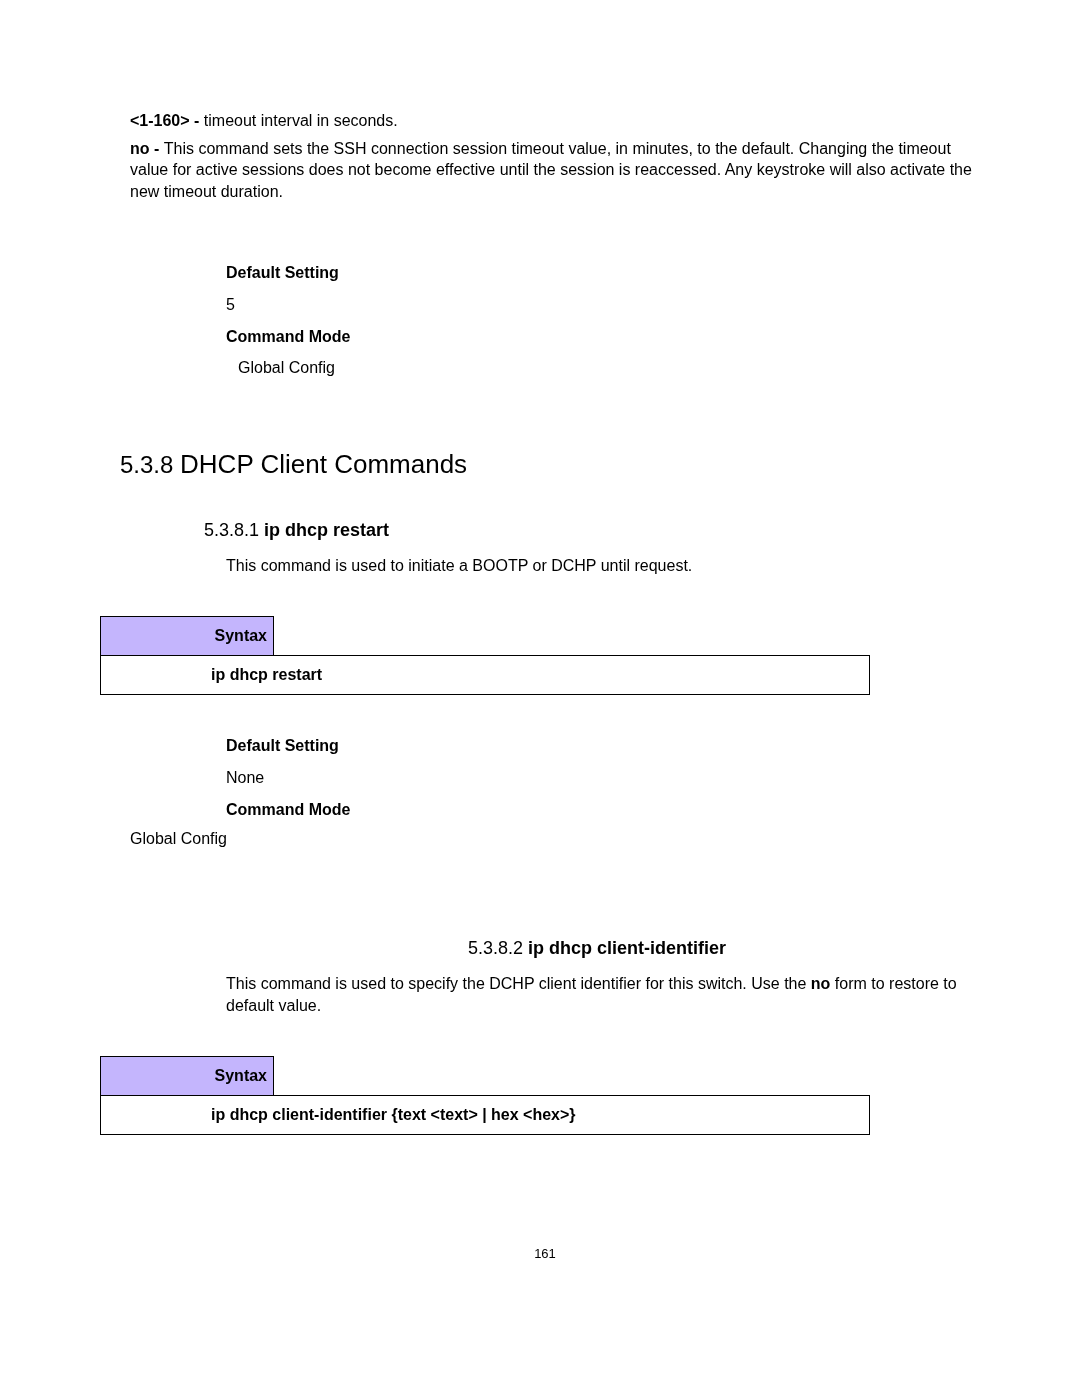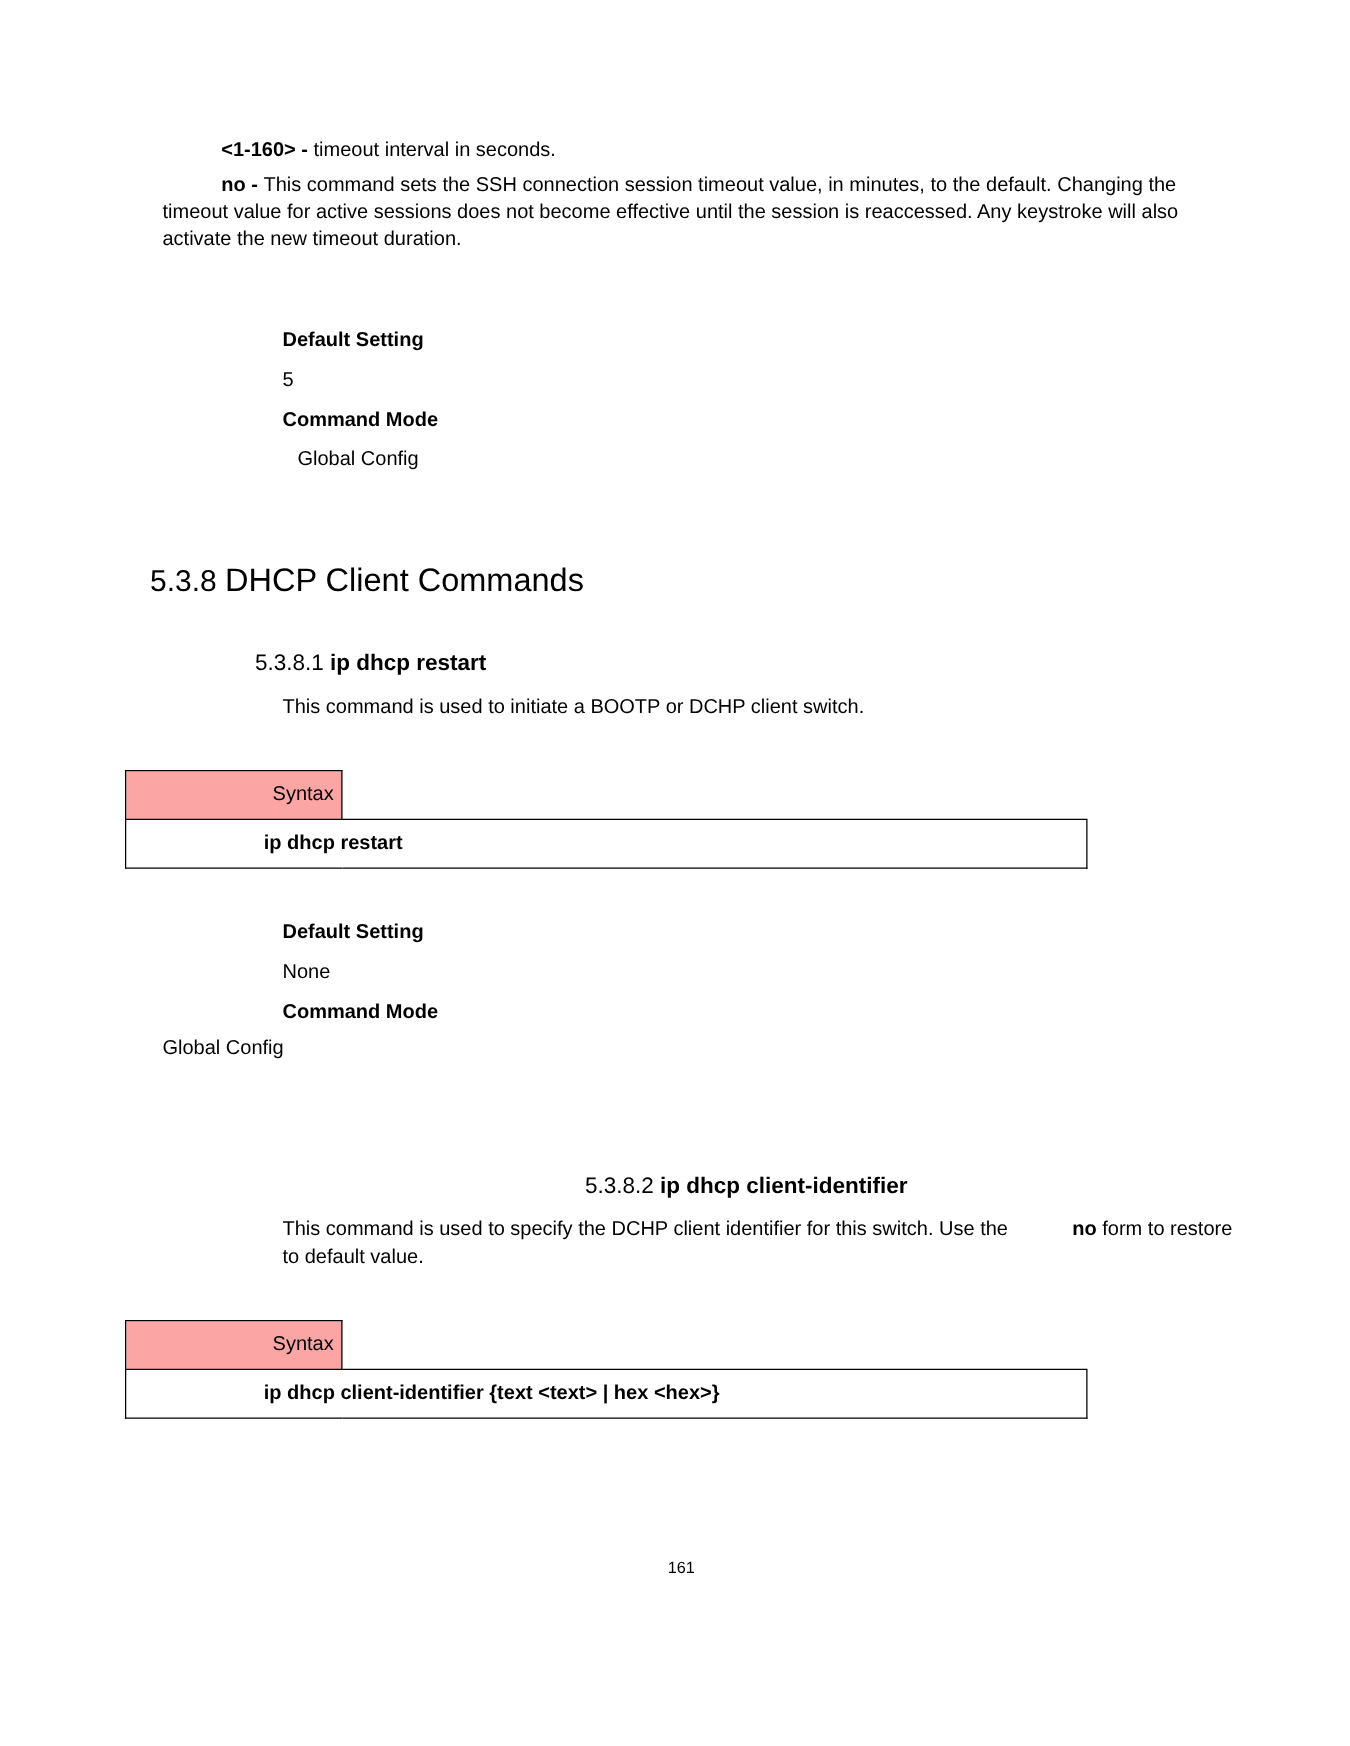--- a/index.html
+++ b/index.html
@@ -19,21 +19,21 @@
     margin: 0 0 6px 30px;
     line-height: 1.35;
   }
   .block-indent {
     margin-left: 126px;
   }
   .block-indent .line {
     margin: 0 0 10px 0;
     line-height: 1.35;
   }
-  .bold { font-weight: 700; margin-left: 47px; }
+  .bold { font-weight: 700; }
   .sub-indent { padding-left: 12px; }
   .h-section {
     margin: 70px 0 0 20px;
   }
   .h-section .num {
     font-size: 24px;
     text-align: right;
   }
   .h-section .title {
     font-size: 26px;
@@ -58,23 +58,23 @@
     border-collapse: collapse;
     width: 770px;
   }
   .syntax-table td {
     border: 1px solid #000;
     padding: 10px 6px;
     vertical-align: middle;
   }
   .syntax-table .hdr-cell {
     width: 160px;
-    background: #fca5a5;
+    background: #c4b5fd;
     text-align: right;
-    font-weight: 400;
+    font-weight: 700;
     padding-right: 6px;
   }
   .syntax-table .hdr-empty {
     background: #fff;
     border-left: none;
     border-top: none;
     border-right: none;
   }
   .syntax-table .cmd-cell {
     font-weight: 700;
@@ -109,21 +109,21 @@
     <p class="line sub-indent">Global Config</p>
   </div>
 
   <div class="h-section">
     <span class="num">5.3.8 </span><span class="title">DHCP Client Commands</span>
   </div>
 
   <div class="h-sub">
     <span class="num">5.3.8.1 </span><span class="title">ip dhcp restart</span>
   </div>
-  <p class="body-indent">This command is used to initiate a BOOTP or DCHP client switch.</p>
+  <p class="body-indent">This command is used to initiate a BOOTP or DCHP until request.</p>
 
   <table class="syntax-table">
     <tbody>
         <tr>
       <td class="hdr-cell">Syntax</td>
       <td class="hdr-empty" style="border-bottom:1px solid #000;border-top:none;border-right:none;"></td>
     </tr>
     <tr>
       <td class="cmd-cell" colspan="2">ip dhcp restart</td>
     </tr>

